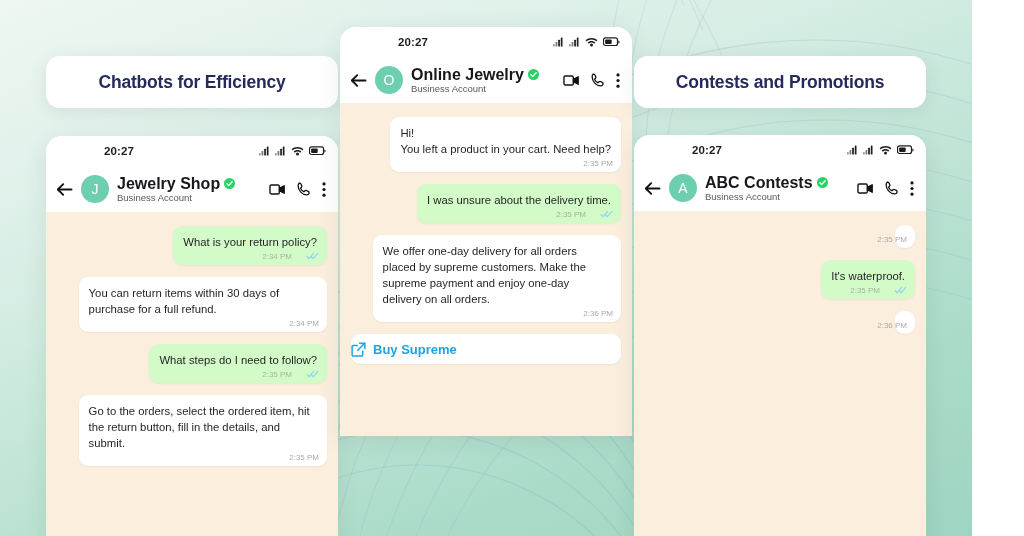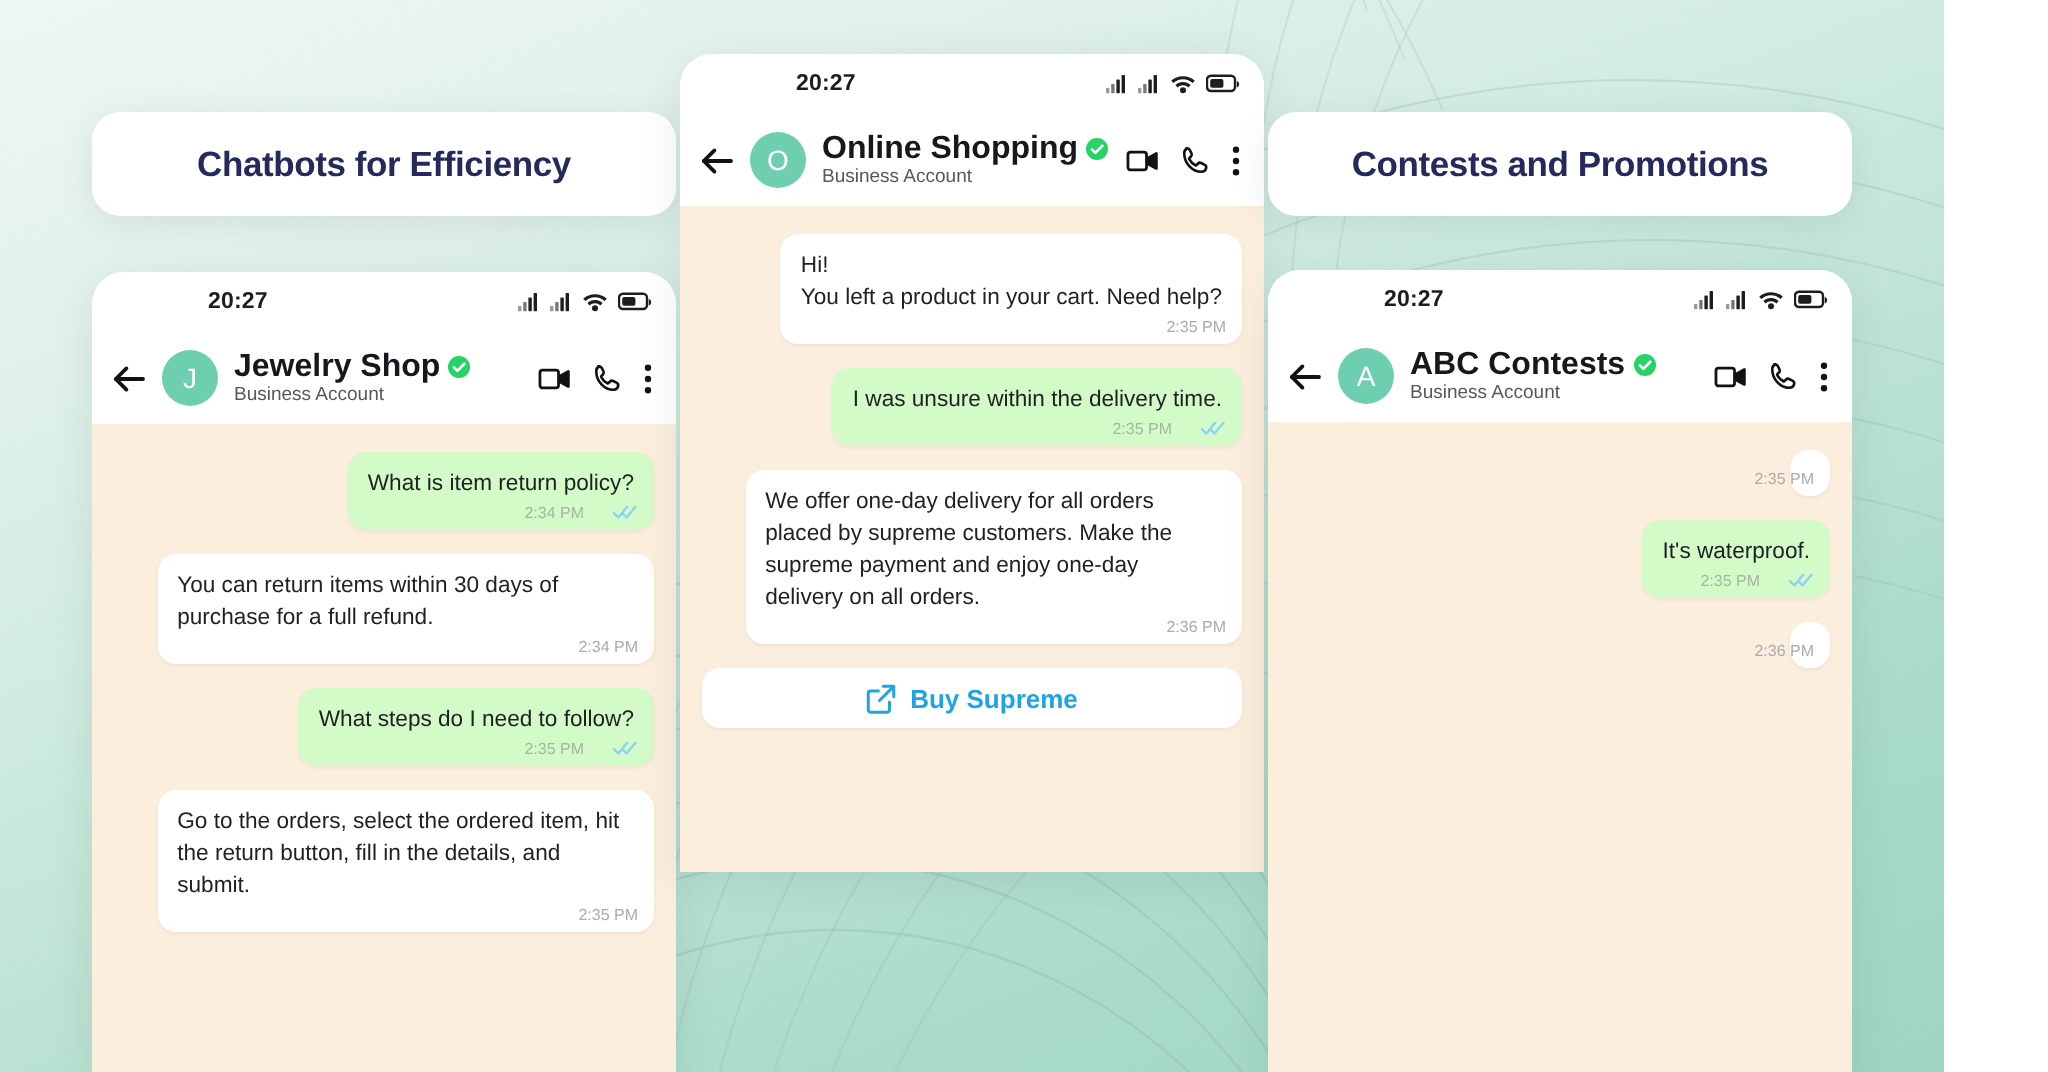--- a/index.html
+++ b/index.html
@@ -187,21 +187,20 @@
   .bubble.out .meta { color: #a4b5a0; }
   .ticks { display:block; }
 
   
   .cta {
     background: #ffffff;
     border-radius: 9px;
     height: 30px;
     display: flex;
     align-items: center;
-    justify-content: center;
     gap: 7px;
     color: #1ea3e6;
     font-size: 13px;
     font-weight: bold;
     box-shadow: 0 1px 2px rgba(0,0,0,0.05);
     cursor: pointer;
   }
   .cta svg { display:block; }
 </style>
 </head>
@@ -329,21 +328,21 @@
                   <circle cx="2" cy="2" r="1.7"></circle>
                   <circle cx="2" cy="8" r="1.7"></circle>
                   <circle cx="2" cy="14" r="1.7"></circle>
                 </g>
               </svg>
             </div>
           </div>
           <div class="chat-body">
             <div class="msg-row out">
               <div class="bubble out">
-                <span class="txt">What is item return policy?</span>
+                <span class="txt">What is your return policy?</span>
                 <span class="meta">
                   <span>2:34 PM</span>
                   <svg class="ticks" width="13" height="8" viewBox="0 0 14 9">
                     <g fill="none" stroke="#8fd2f5" stroke-width="1.3" stroke-linecap="round" stroke-linejoin="round">
                       <path d="M0.8 5.1L3.3 7.6L8.2 1.5"></path>
                       <path d="M5.4 5.1L7.9 7.6L12.9 1.5"></path>
                     </g>
                   </svg>
                 </span>
               </div>
@@ -429,21 +428,21 @@
           <div class="chat-header">
             <svg class="back-icon" width="17" height="15" viewBox="0 0 17 15">
               <g fill="none" stroke="#111214" stroke-width="1.9" stroke-linecap="round" stroke-linejoin="round">
                 <path d="M15.5 7.5H2"></path>
                 <path d="M7.2 2.2L1.9 7.5l5.3 5.3"></path>
               </g>
             </svg>
             <div class="avatar">O</div>
             <div class="who">
               <div class="who-top">
-                <span class="who-name">Online Shopping</span>
+                <span class="who-name">Online Jewelry</span>
                 <svg class="verified" width="11" height="11" viewBox="0 0 12 12">
                   <circle cx="6" cy="6" r="6" fill="#25d366"></circle>
                   <path d="M3.2 6.2l1.9 1.9 3.8-3.9" fill="none" stroke="#fff" stroke-width="1.5" stroke-linecap="round" stroke-linejoin="round"></path>
                 </svg>
               </div>
               <div class="who-sub">Business Account</div>
             </div>
             <div class="header-actions">
               <svg width="17" height="13" viewBox="0 0 18 14">
                 <g fill="none" stroke="#111214" stroke-width="1.5" stroke-linejoin="round">
@@ -467,21 +466,21 @@
             <div class="msg-row in">
               <div class="bubble in">
                 <span class="txt">Hi!<br>You left a product in your cart. Need help?</span>
                 <span class="meta">
                   <span>2:35 PM</span>
                 </span>
               </div>
             </div>
             <div class="msg-row out">
               <div class="bubble out">
-                <span class="txt">I was unsure within the delivery time.</span>
+                <span class="txt">I was unsure about the delivery time.</span>
                 <span class="meta">
                   <span>2:35 PM</span>
                   <svg class="ticks" width="13" height="8" viewBox="0 0 14 9">
                     <g fill="none" stroke="#8fd2f5" stroke-width="1.3" stroke-linecap="round" stroke-linejoin="round">
                       <path d="M0.8 5.1L3.3 7.6L8.2 1.5"></path>
                       <path d="M5.4 5.1L7.9 7.6L12.9 1.5"></path>
                     </g>
                   </svg>
                 </span>
               </div>

